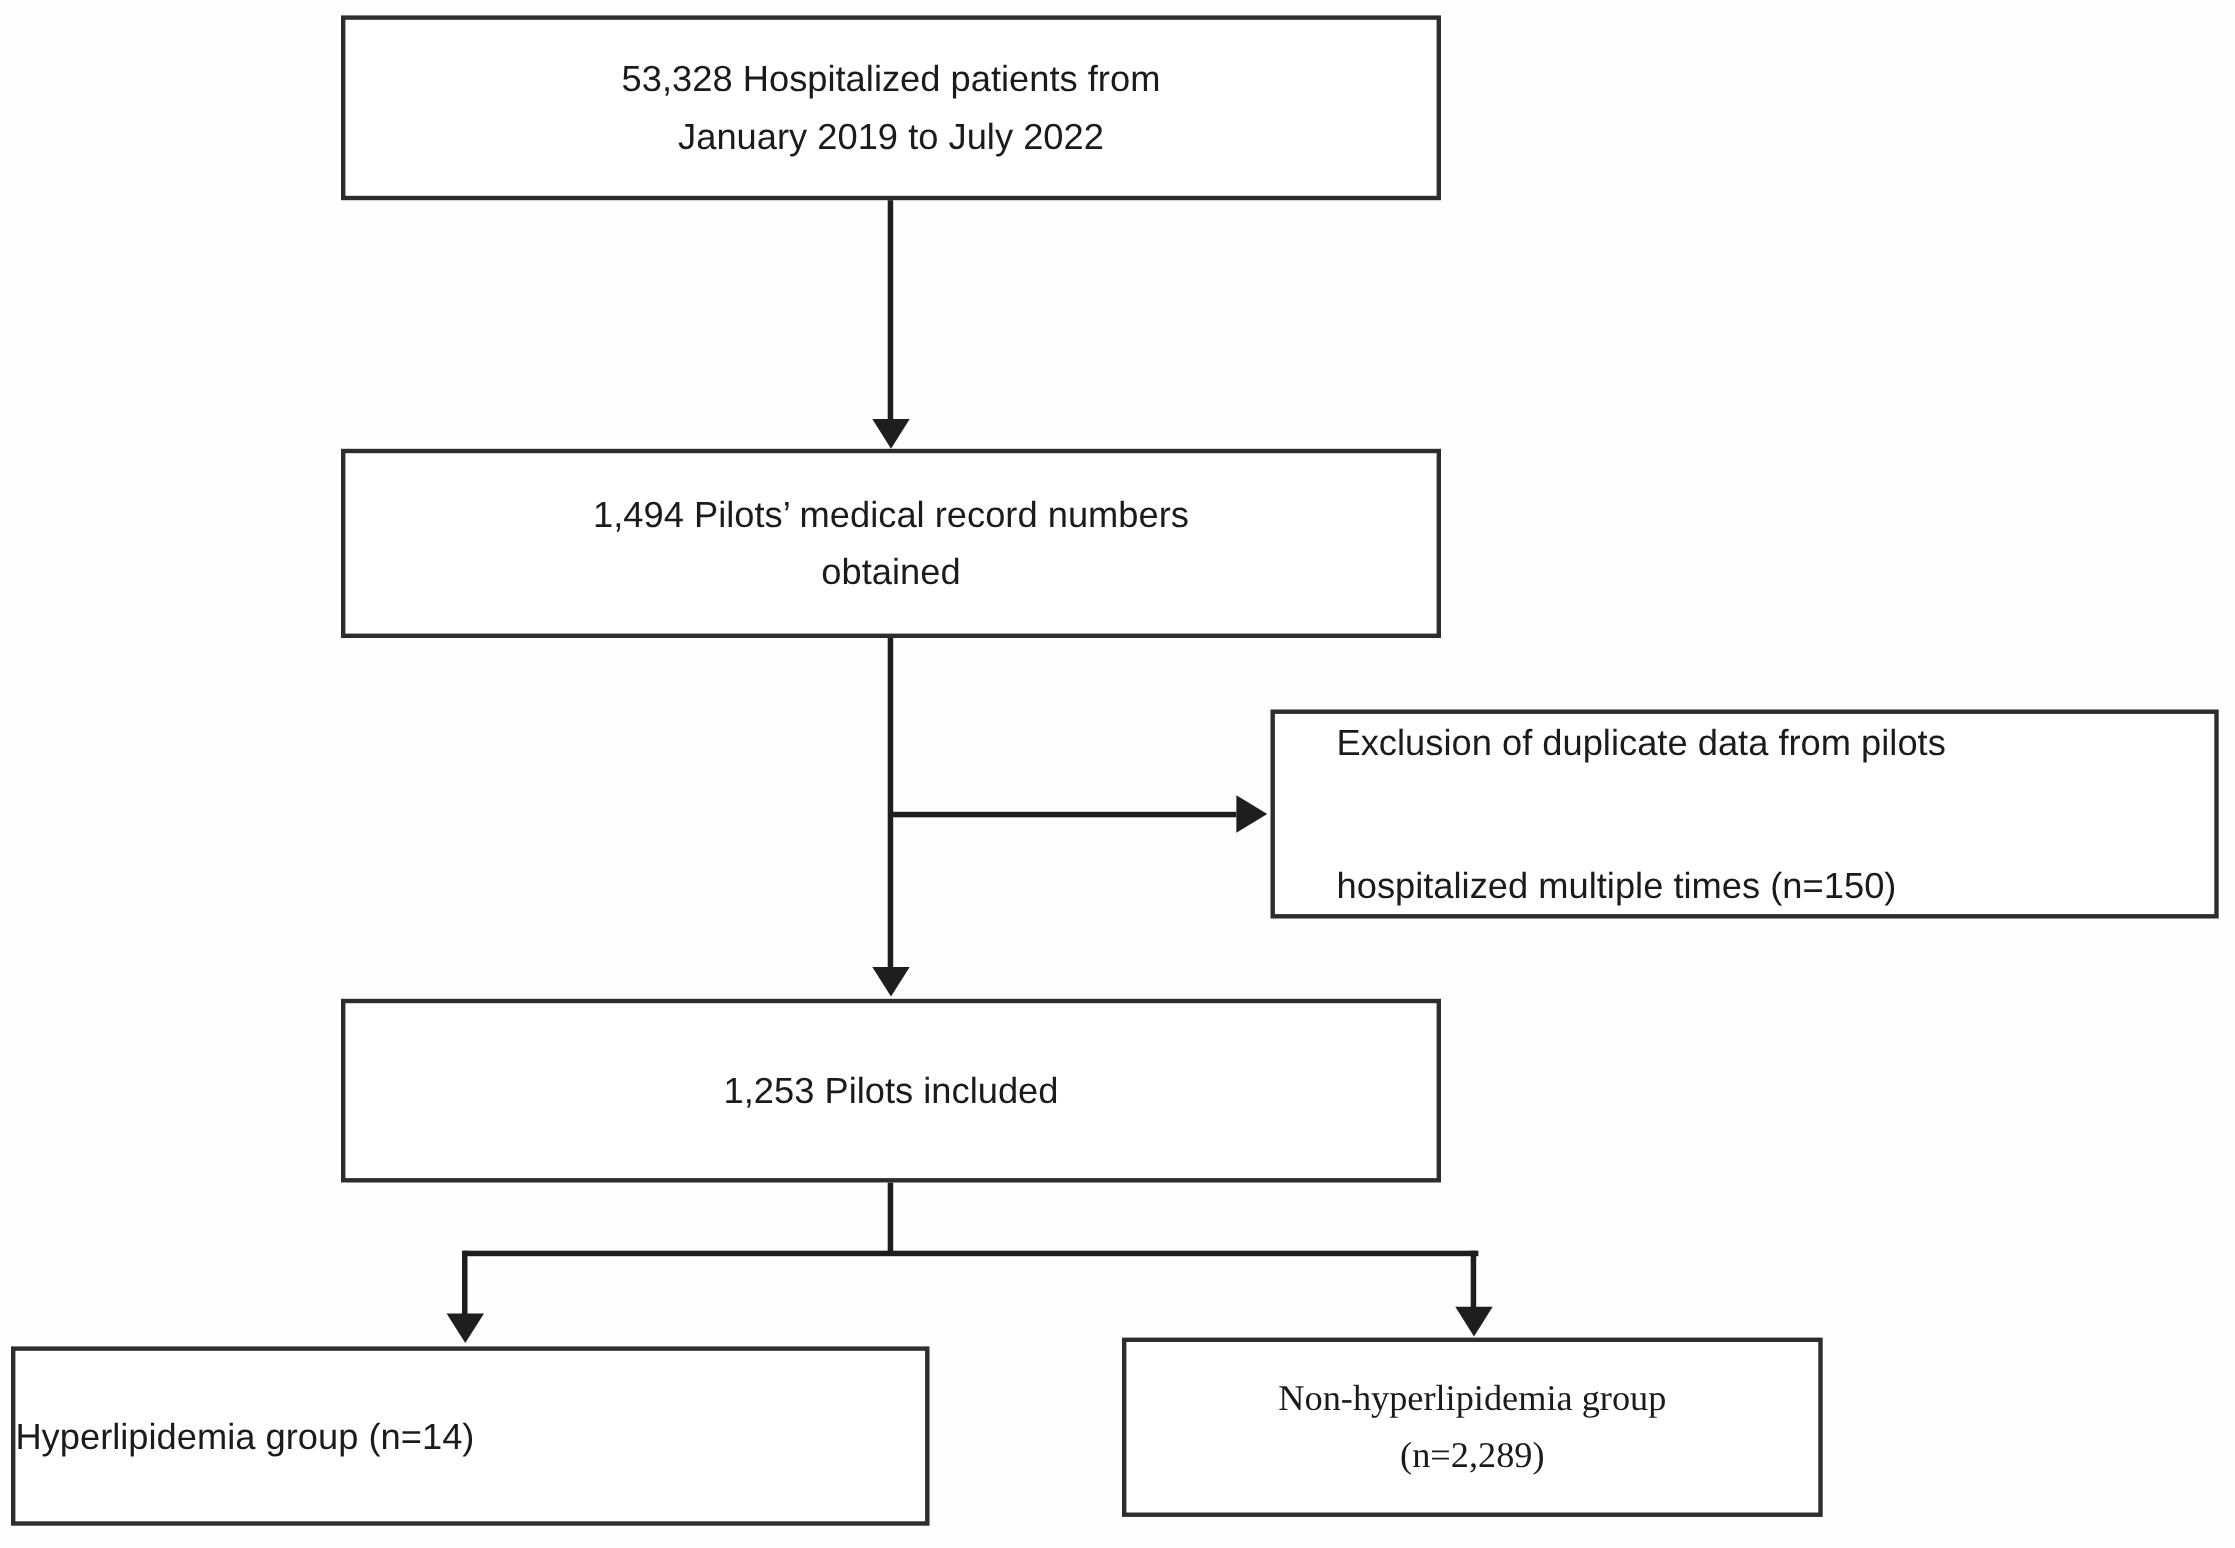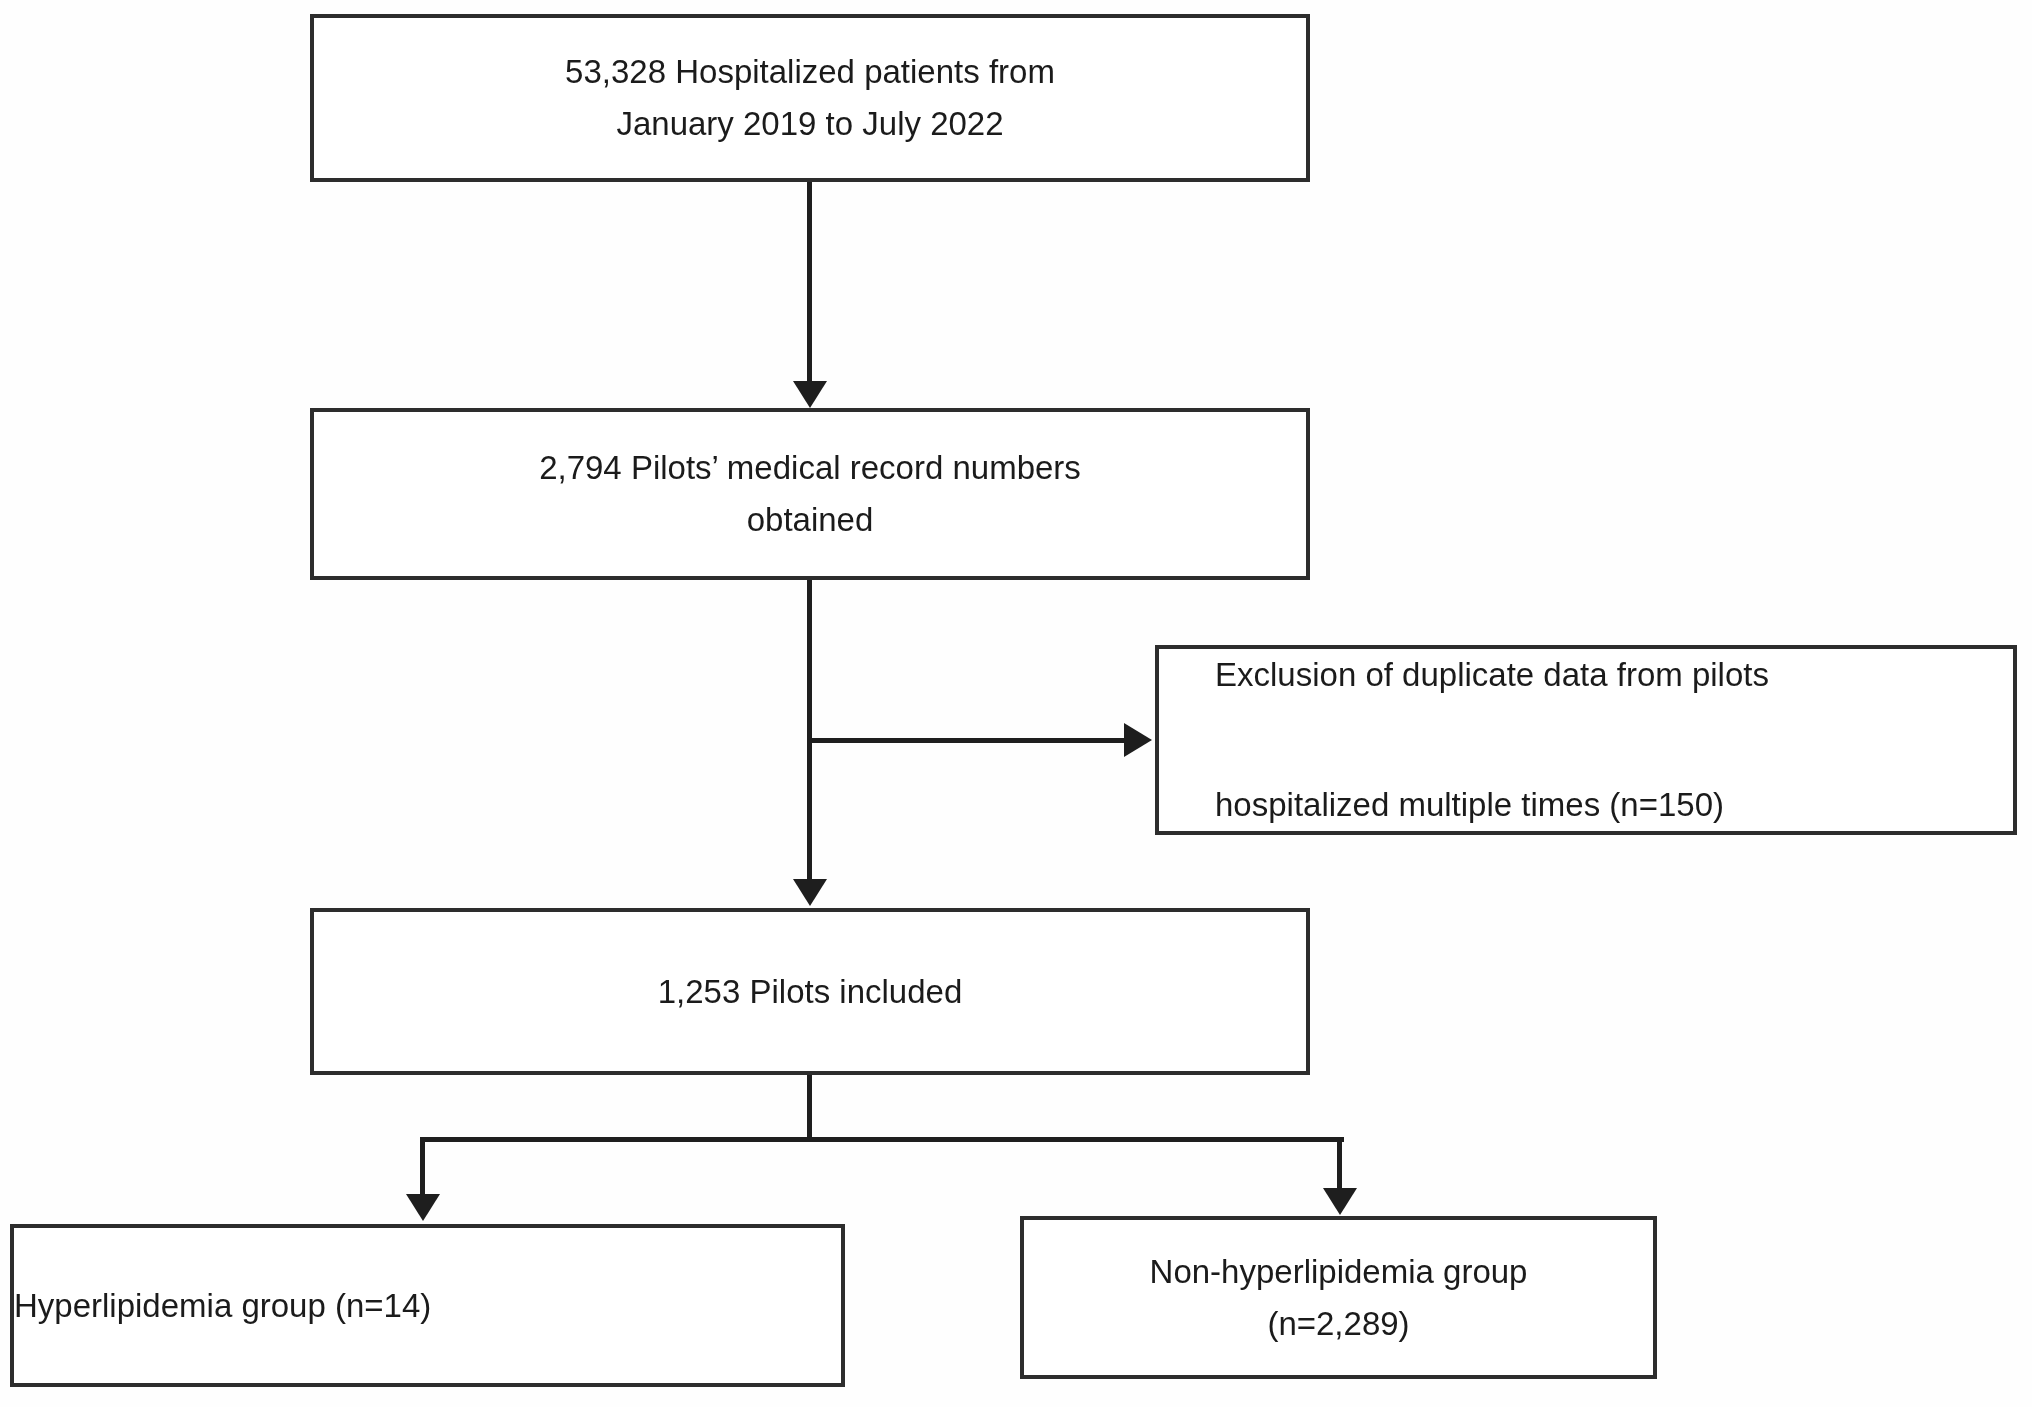--- a/index.html
+++ b/index.html
@@ -62,21 +62,21 @@
 
   <div class="fc-box" style="left:310px; top:14px; width:1000px; height:168px;">
     <span class="txt">53,328 Hospitalized patients from</span>
     <span class="txt">January 2019 to July 2022</span>
   </div>
 
   <div class="fc-line" style="left:807px; top:182px; width:5px; height:200px;"></div>
   <div class="arrow-down" style="left:793px; top:381px;"></div>
 
   <div class="fc-box" style="left:310px; top:408px; width:1000px; height:172px;">
-    <span class="txt">2,794 Pilots’ medical record numbers</span>
+    <span class="txt">1,494 Pilots’ medical record numbers</span>
     <span class="txt">obtained</span>
   </div>
 
   <div class="fc-line" style="left:807px; top:580px; width:5px; height:300px;"></div>
   <div class="arrow-down" style="left:793px; top:879px;"></div>
 
   <div class="fc-line" style="left:810px; top:738px; width:314px; height:5px;"></div>
   <div class="arrow-right" style="left:1124px; top:723px;"></div>
 
   <div class="fc-box align-left" style="left:1155px; top:645px; width:862px; height:190px; padding-left:56px; padding-right:20px;justify-content:space-between;">
@@ -94,18 +94,18 @@
   <div class="fc-line" style="left:420px; top:1137px; width:5px; height:58px;"></div>
   <div class="arrow-down" style="left:406px; top:1194px;"></div>
 
   <div class="fc-line" style="left:1337px; top:1137px; width:5px; height:52px;"></div>
   <div class="arrow-down" style="left:1323px; top:1188px;"></div>
 
   <div class="fc-box align-left" style="left:10px; top:1224px; width:835px; height:163px; ">
     <span class="txt">Hyperlipidemia group (n=14)</span>
   </div>
 
-  <div class="fc-box" style="left:1020px; top:1216px; width:637px; height:163px;">
+  <div class="fc-box" style="left:1020px; top:1216px; width:637px; height:163px;font-family:Liberation Serif, serif;">
     <span class="txt">Non-hyperlipidemia group</span>
     <span class="txt">(n=2,289)</span>
   </div>
 
 </div>
 
 </body></html>

